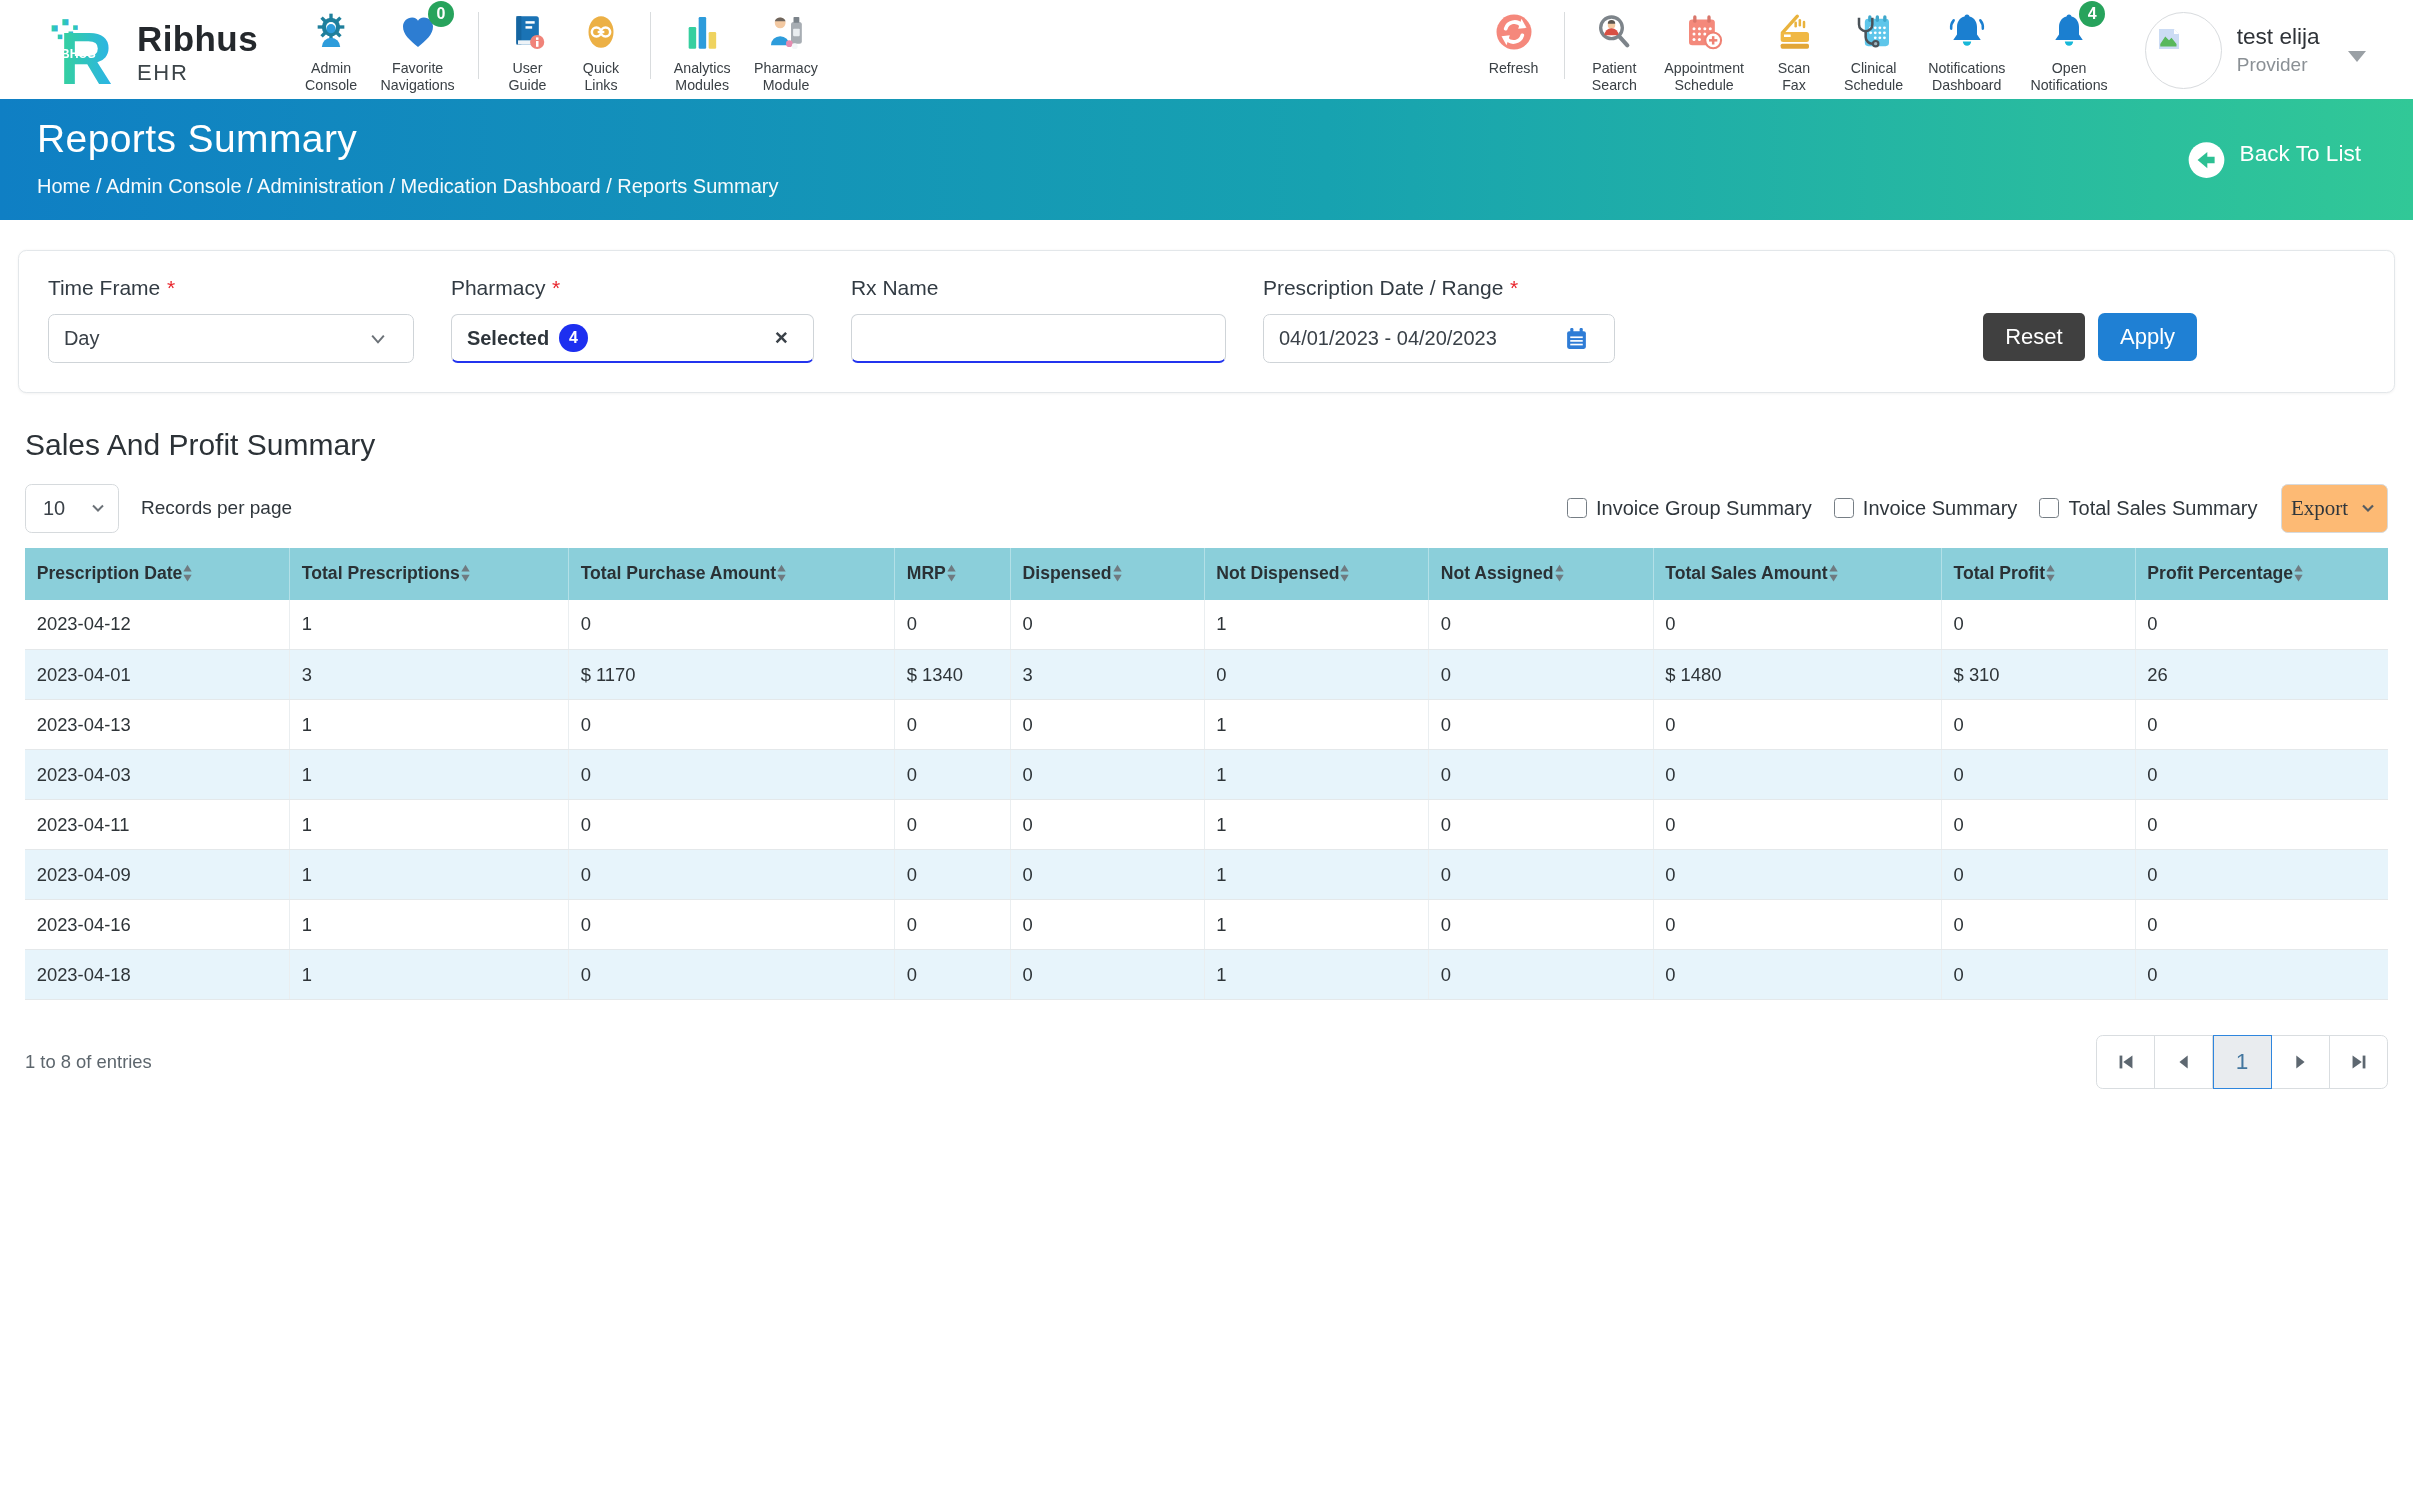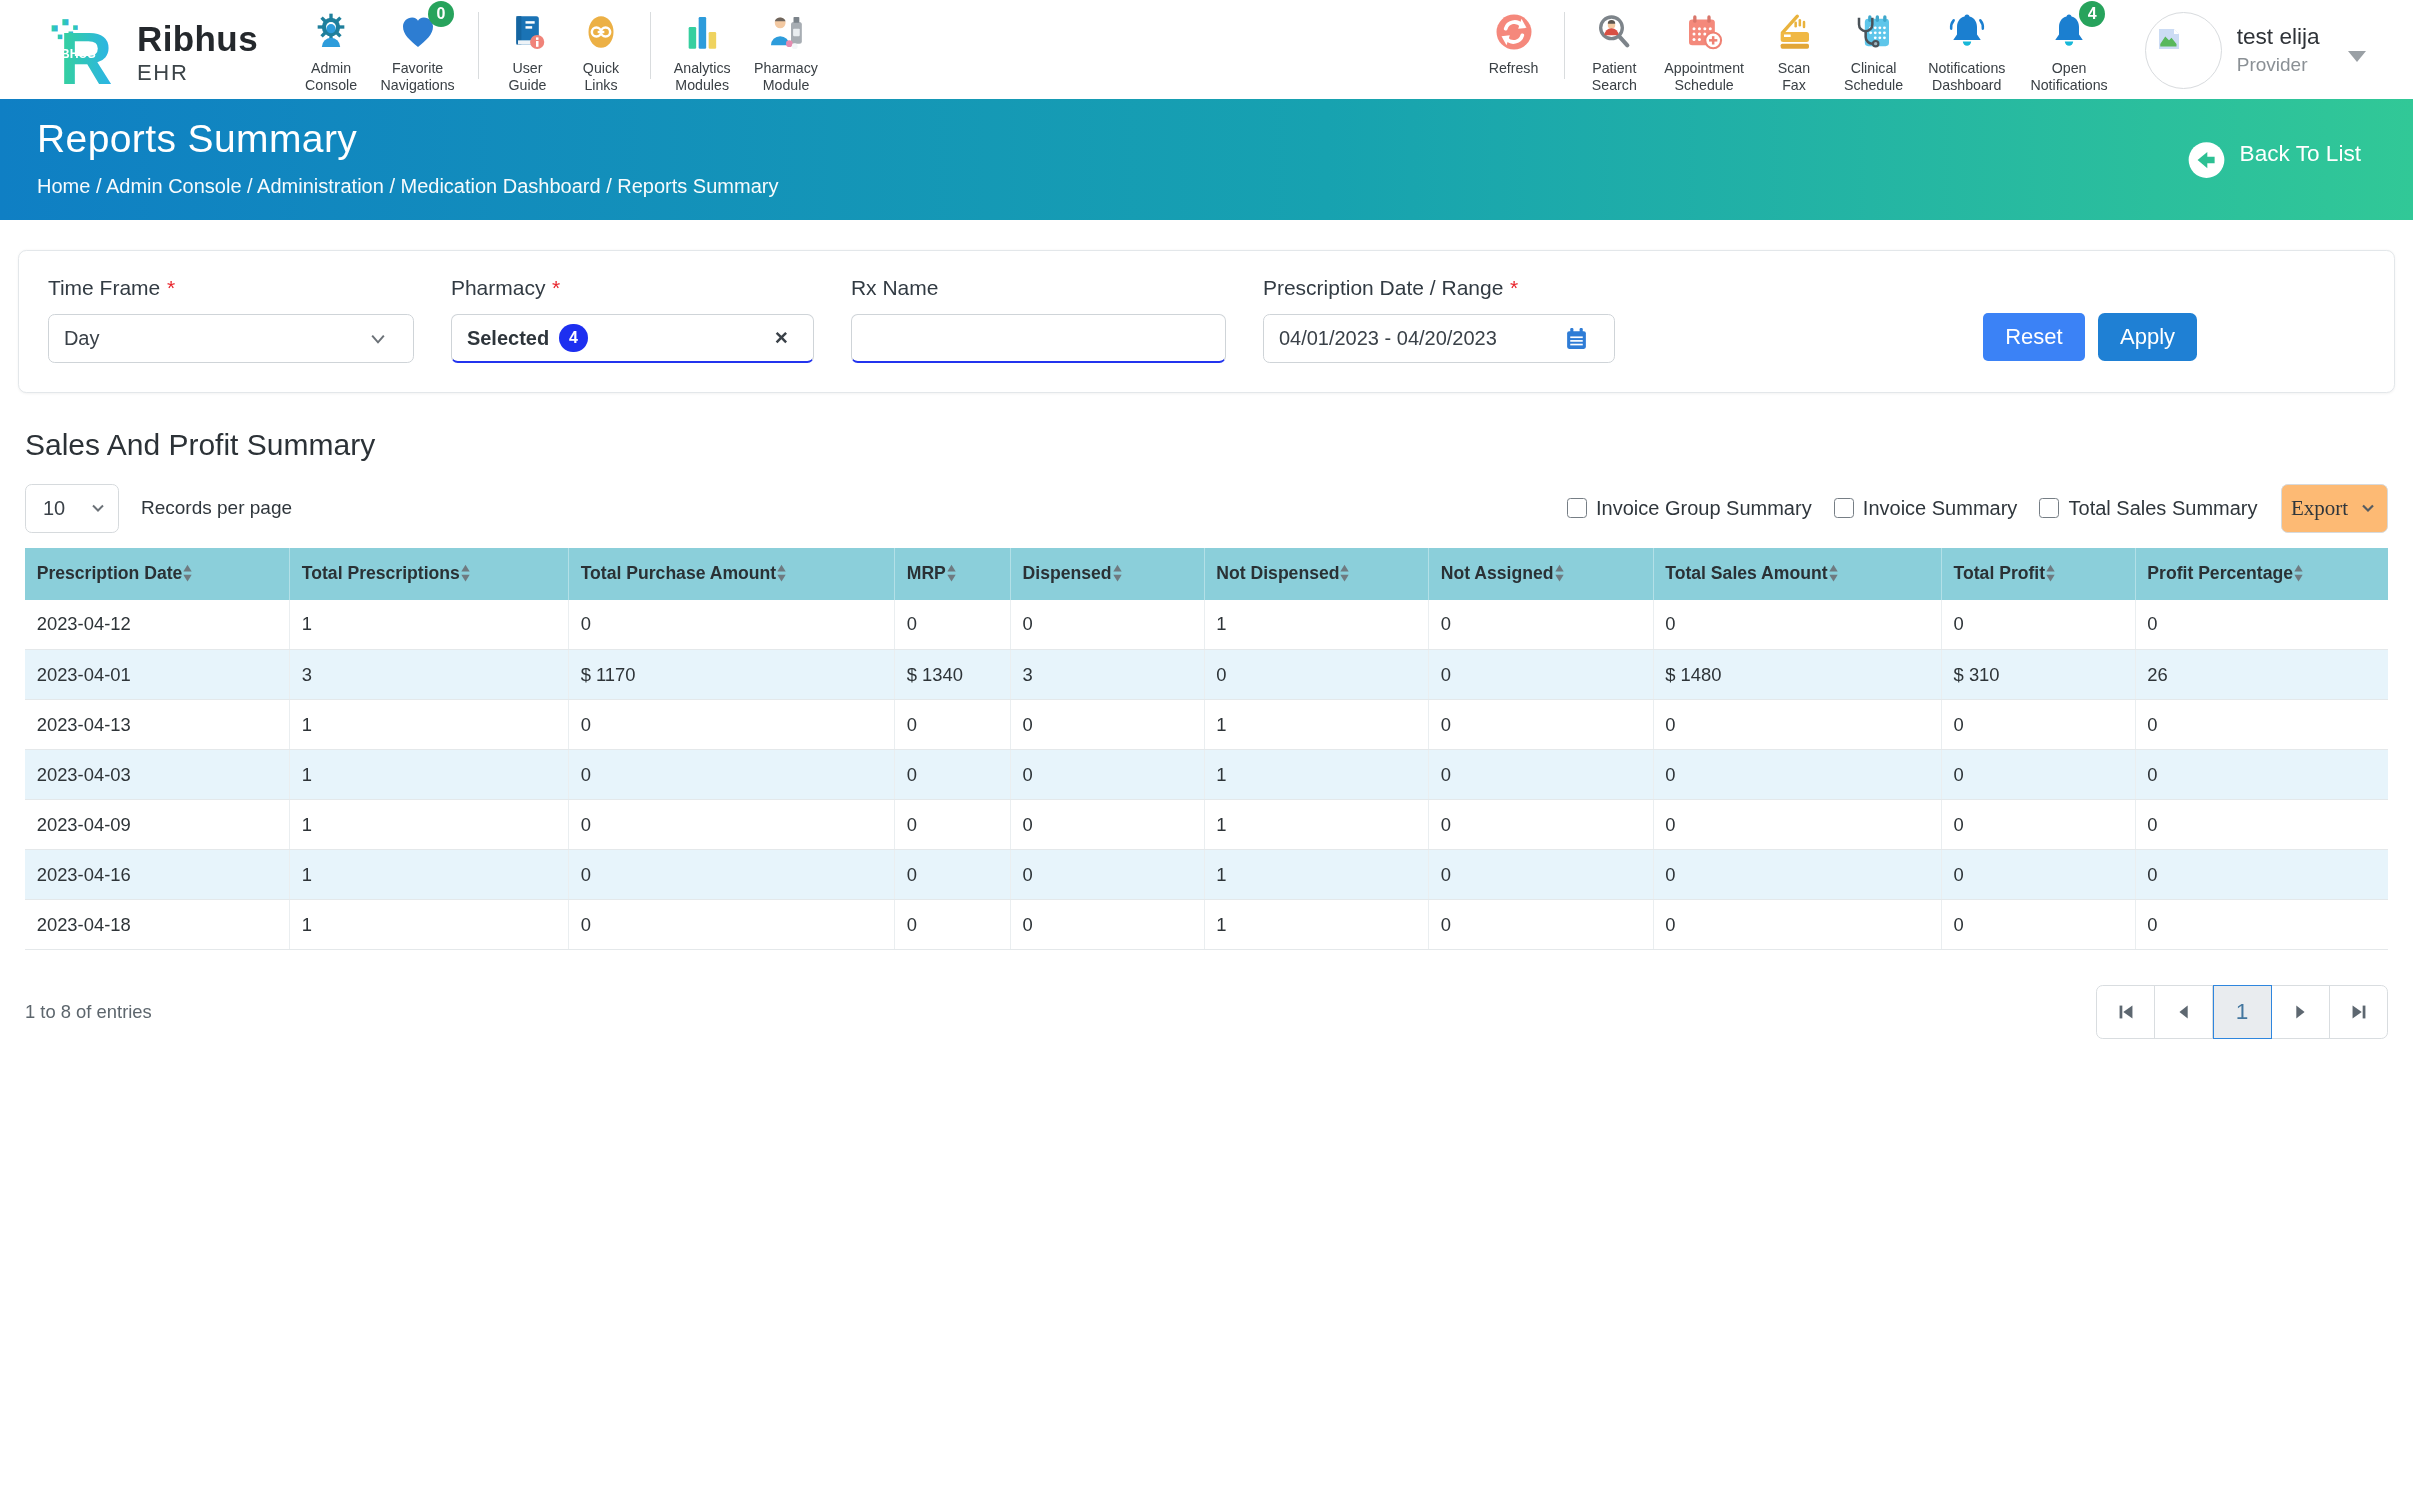--- a/index.html
+++ b/index.html
@@ -76,21 +76,21 @@
     min-width: 28.5px; height: 28.5px; border-radius: 14.2px; background: #1d2ff0; color: #fff;
     font-size: 16px; font-weight: bold; display: flex; align-items: center; justify-content: center;
     margin-left: 10px; padding: 0 5px;
   }
   .sel-text { font-weight: bold; color: #2e353b; }
   .clear-x { margin-left: auto; font-size: 22.6px; font-weight: bold; color: #3a4148; line-height: 1; }
   .rx-input { width: 100%; height: 100%; border: none; outline: none; font-size: 20px; font-family: inherit; background: transparent; }
   .cal-icon { margin-left: auto; width: 25px; height: 25px; }
   .filter-actions { margin-left: auto; margin-right: 168px; display: flex; gap: 13.4px; padding-top: 37px; }
   .btn { height: 48px; border: none; border-radius: 5px; color: #fff; font-size: 22px; font-family: inherit; padding: 0 22px; cursor: pointer; }
-  .btn-reset { background: #3b82f6; }
+  .btn-reset { background: #404040; }
   .btn-apply { background: #1f80d4; border-radius: 6.7px; }
   
   .section-title { font-size: 30px; font-weight: 500; color: #2c3237; margin: 35px 0 0 25px; }
   .controls-row { display: flex; align-items: center; margin: 22px 25px 0 25px; }
   .records-select { width: 94px; height: 49px; border: 0.8px solid #d6dadd; border-radius: 6.7px; display: flex; align-items: center; padding: 0 10px 0 17px; font-size: 20px; color: #3a4148; cursor: pointer; background: #fff; }
   .records-label { font-size: 19px; color: #2f363c; margin-left: 22px; }
   .right-controls { margin-left: auto; display: flex; align-items: center; gap: 23.5px; }
   .checkbox-item { display: flex; align-items: center; gap: 9.2px; font-size: 20px; color: #2f363c; cursor: pointer; }
   .checkbox-item input { appearance: none; width: 20px; height: 20px; border: 1.7px solid #767e85; border-radius: 3.4px; background: #fff; cursor: pointer; }
   .export-btn { width: 107px; height: 49px; border: 0.8px solid #d6dadd; border-radius: 6.7px; background: #fdba74; font-size: 21px; color: #2f363c; font-family: Liberation Serif, serif; display: flex; align-items: center; justify-content: center; gap: 10px; cursor: pointer; }
@@ -625,20 +625,32 @@
         <td>0</td>
         <td>0</td>
         <td>0</td>
         <td>1</td>
         <td>0</td>
         <td>0</td>
         <td>0</td>
         <td>0</td>
       </tr>
       <tr>
+        <td>2023-04-11</td>
+        <td>1</td>
+        <td>0</td>
+        <td>0</td>
+        <td>0</td>
+        <td>1</td>
+        <td>0</td>
+        <td>0</td>
+        <td>0</td>
+        <td>0</td>
+      </tr>
+      <tr>
         <td>2023-04-09</td>
         <td>1</td>
         <td>0</td>
         <td>0</td>
         <td>0</td>
         <td>1</td>
         <td>0</td>
         <td>0</td>
         <td>0</td>
         <td>0</td>

